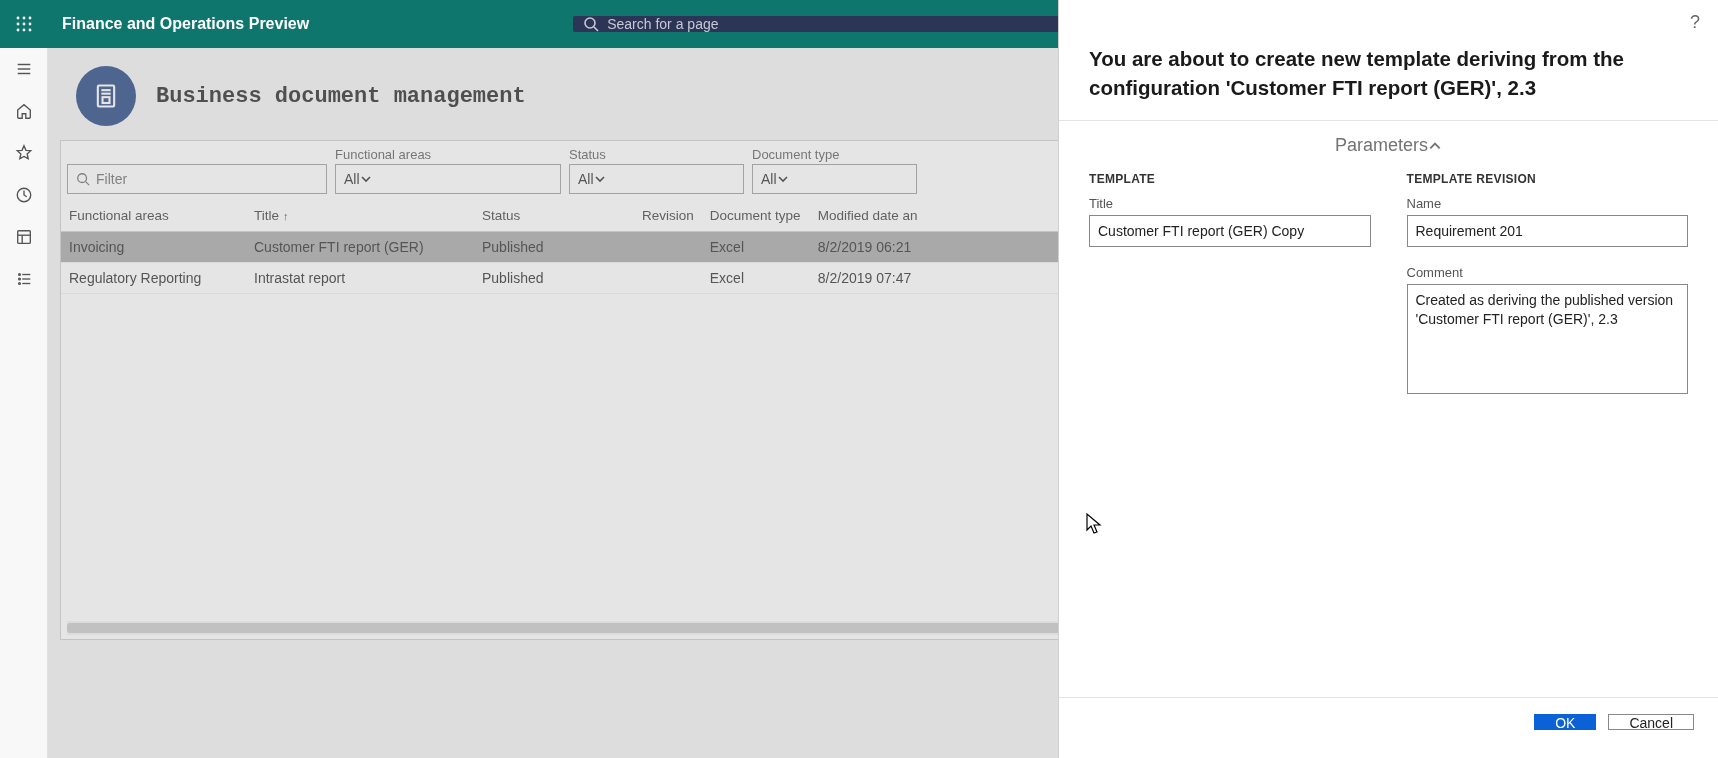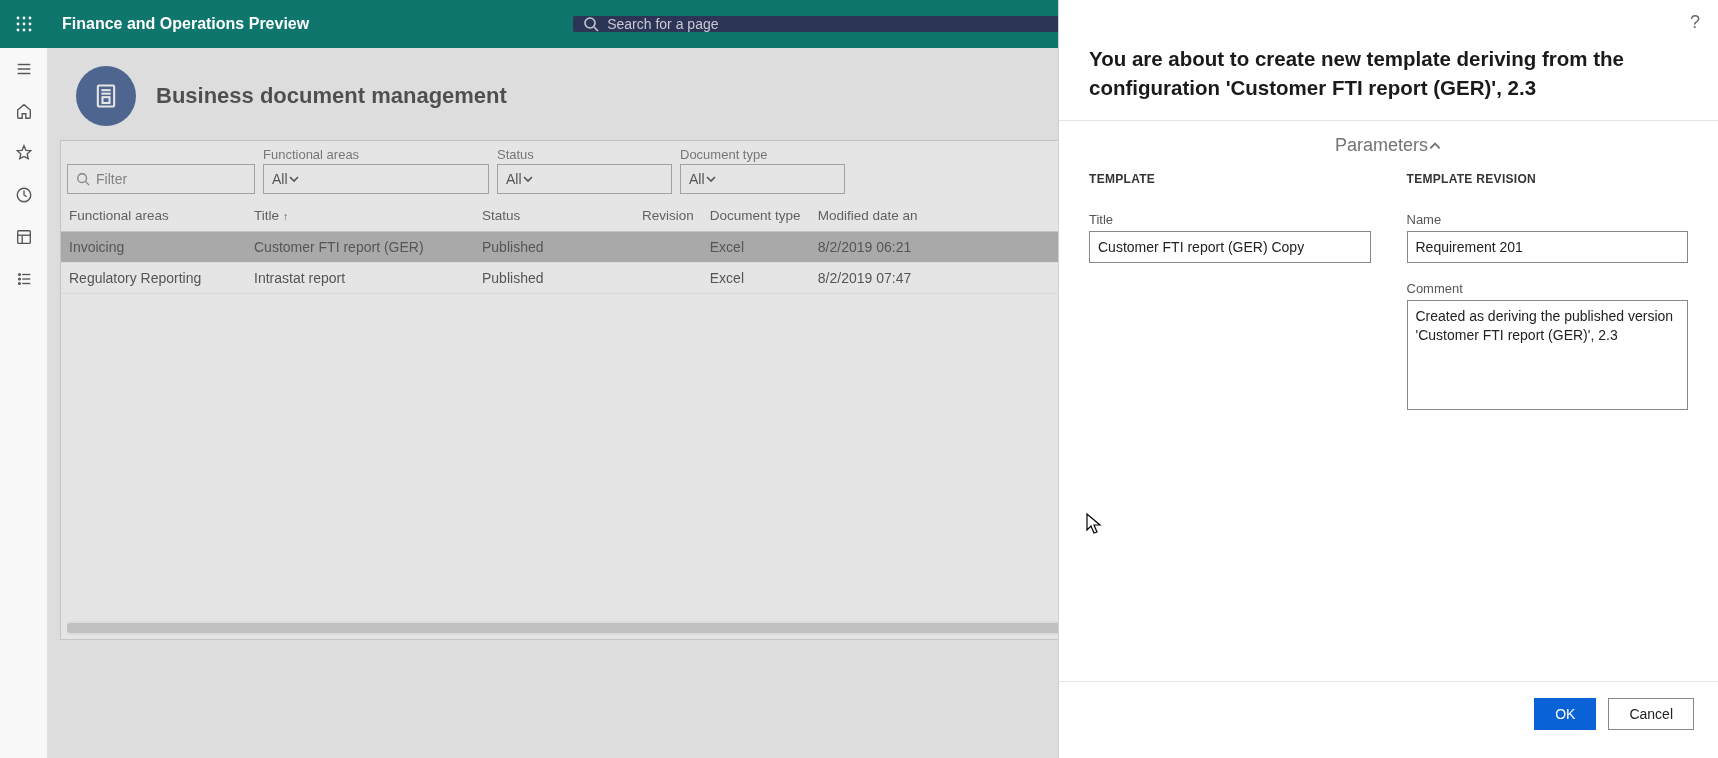--- a/index.html
+++ b/index.html
@@ -16,25 +16,25 @@
     
     .leftrail { position:absolute; top:48px; left:0; width:48px; bottom:0; background:#f8f8f8; border-right:1px solid #e1e1e1; display:flex; flex-direction:column; align-items:center; }
     .leftrail .rail-btn { width:48px; height:42px; display:flex; align-items:center; justify-content:center; color:#555; }
     .leftrail svg { width:18px; height:18px; }
 
     
     .main { position:absolute; top:48px; left:48px; right:0; bottom:0; background:#f3f3f3; }
     .page-header { display:flex; align-items:center; padding:18px 28px 10px 28px; }
     .page-icon { width:60px; height:60px; border-radius:50%; background:#173c7c; display:flex; align-items:center; justify-content:center; color:#fff; margin-right:20px; }
     .page-icon svg { width:28px; height:28px; }
-    .page-title { font-size:22px; font-weight:600; color:#1a1a1a; }
+    .page-title { font-size:22px; font-weight:600; color:#1a1a1a;font-family:Liberation Mono, monospace; }
 
     .grid-outer { margin:4px 12px 0 12px; border:1px solid #ccc; background:#fff; height:500px; overflow:hidden; position:relative; }
     .filter-row { display:flex; align-items:flex-end; padding:6px 6px 6px 6px; gap:8px; }
-    .filter-input { width:188px; height:30px; border:1px solid #999; display:flex; align-items:center; padding:0 8px; color:#666; font-size:14px; }
+    .filter-input { width:260px; height:30px; border:1px solid #999; display:flex; align-items:center; padding:0 8px; color:#666; font-size:14px; }
     .filter-input svg { width:14px; height:14px; margin-right:6px; }
     .dropdown { position:relative; }
     .dropdown-label { font-size:13px; color:#555; margin-bottom:2px; display:block; }
     .dropdown-box { width:226px; height:30px; border:1px solid #999; background:#fff; display:flex; align-items:center; padding:0 8px; font-size:14px; color:#222; }
     .dropdown-box svg { width:12px; height:12px; }
     .dropdown:nth-of-type(3) .dropdown-box { width:175px; }
     .dropdown:nth-of-type(4) .dropdown-box { width:165px; }
 
     .table { width:100%; border-collapse:collapse; font-size:14px; color:#222; }
     .table th { text-align:left; font-weight:400; color:#333; padding:8px 8px; border-bottom:1px solid #ccc; font-size:13.5px; }
@@ -49,28 +49,28 @@
     .overlay { position:absolute; top:48px; left:48px; right:0; bottom:0; background:rgba(180,180,180,0.35); pointer-events:none; }
 
     
     .panel { position:absolute; top:0; right:0; width:660px; height:758px; background:#fff; border-left:1px solid #d0d0d0; display:flex; flex-direction:column; z-index:10; }
     .panel-help { position:absolute; top:12px; right:18px; color:#666; font-size:18px; }
     .panel-heading { padding:44px 40px 18px 30px; font-size:20.5px; font-weight:600; color:#1a1a1a; line-height:1.42; border-bottom:1px solid #e4e4e4; }
     .params-head { display:flex; justify-content:center; align-items:center; padding:14px 30px 10px 30px; font-size:18px; color:#737373; }
     .params-head svg { width:14px; height:14px; }
     .params-body { display:flex; padding:6px 30px 0 30px; gap:36px; }
     .col { flex:1; }
-    .section-label { font-size:12px; font-weight:600; color:#333; letter-spacing:.3px; margin-bottom:26px; }
+    .section-label { font-size:12px; font-weight:600; color:#333; letter-spacing:.3px; margin-bottom:10px; }
     .field-label { font-size:13px; color:#555; margin-bottom:4px; display:block; }
     .text-input { width:100%; height:32px; border:1px solid #888; font-size:14px; padding:0 8px; color:#222; }
     .textarea { width:100%; height:110px; border:1px solid #888; font-size:14px; padding:6px 8px; color:#222; resize:none; line-height:1.35; font-family:inherit; }
     .field-block { margin-bottom:18px; }
 
     .panel-footer { margin-top:auto; padding:16px 24px 28px 0; border-top:1px solid #e4e4e4; display:flex; justify-content:flex-end; gap:12px; }
-    .btn { height:32px; padding:0 20px; font-size:14px; border:1px solid #888; background:#fff; color:#222; cursor:pointer; }
+    .btn { height:16px; padding:0 20px; font-size:14px; border:1px solid #888; background:#fff; color:#222; cursor:pointer; }
     .btn.primary { background:#0b62d6; border-color:#0b62d6; color:#fff; }
 
     .cursor { position:absolute; left:1085px; top:512px; z-index:20; }
   </style>
 </head>
 <body>
 
 <div class="topbar">
   <div class="waffle">
     <svg viewBox="0 0 16 16" fill="currentColor">

